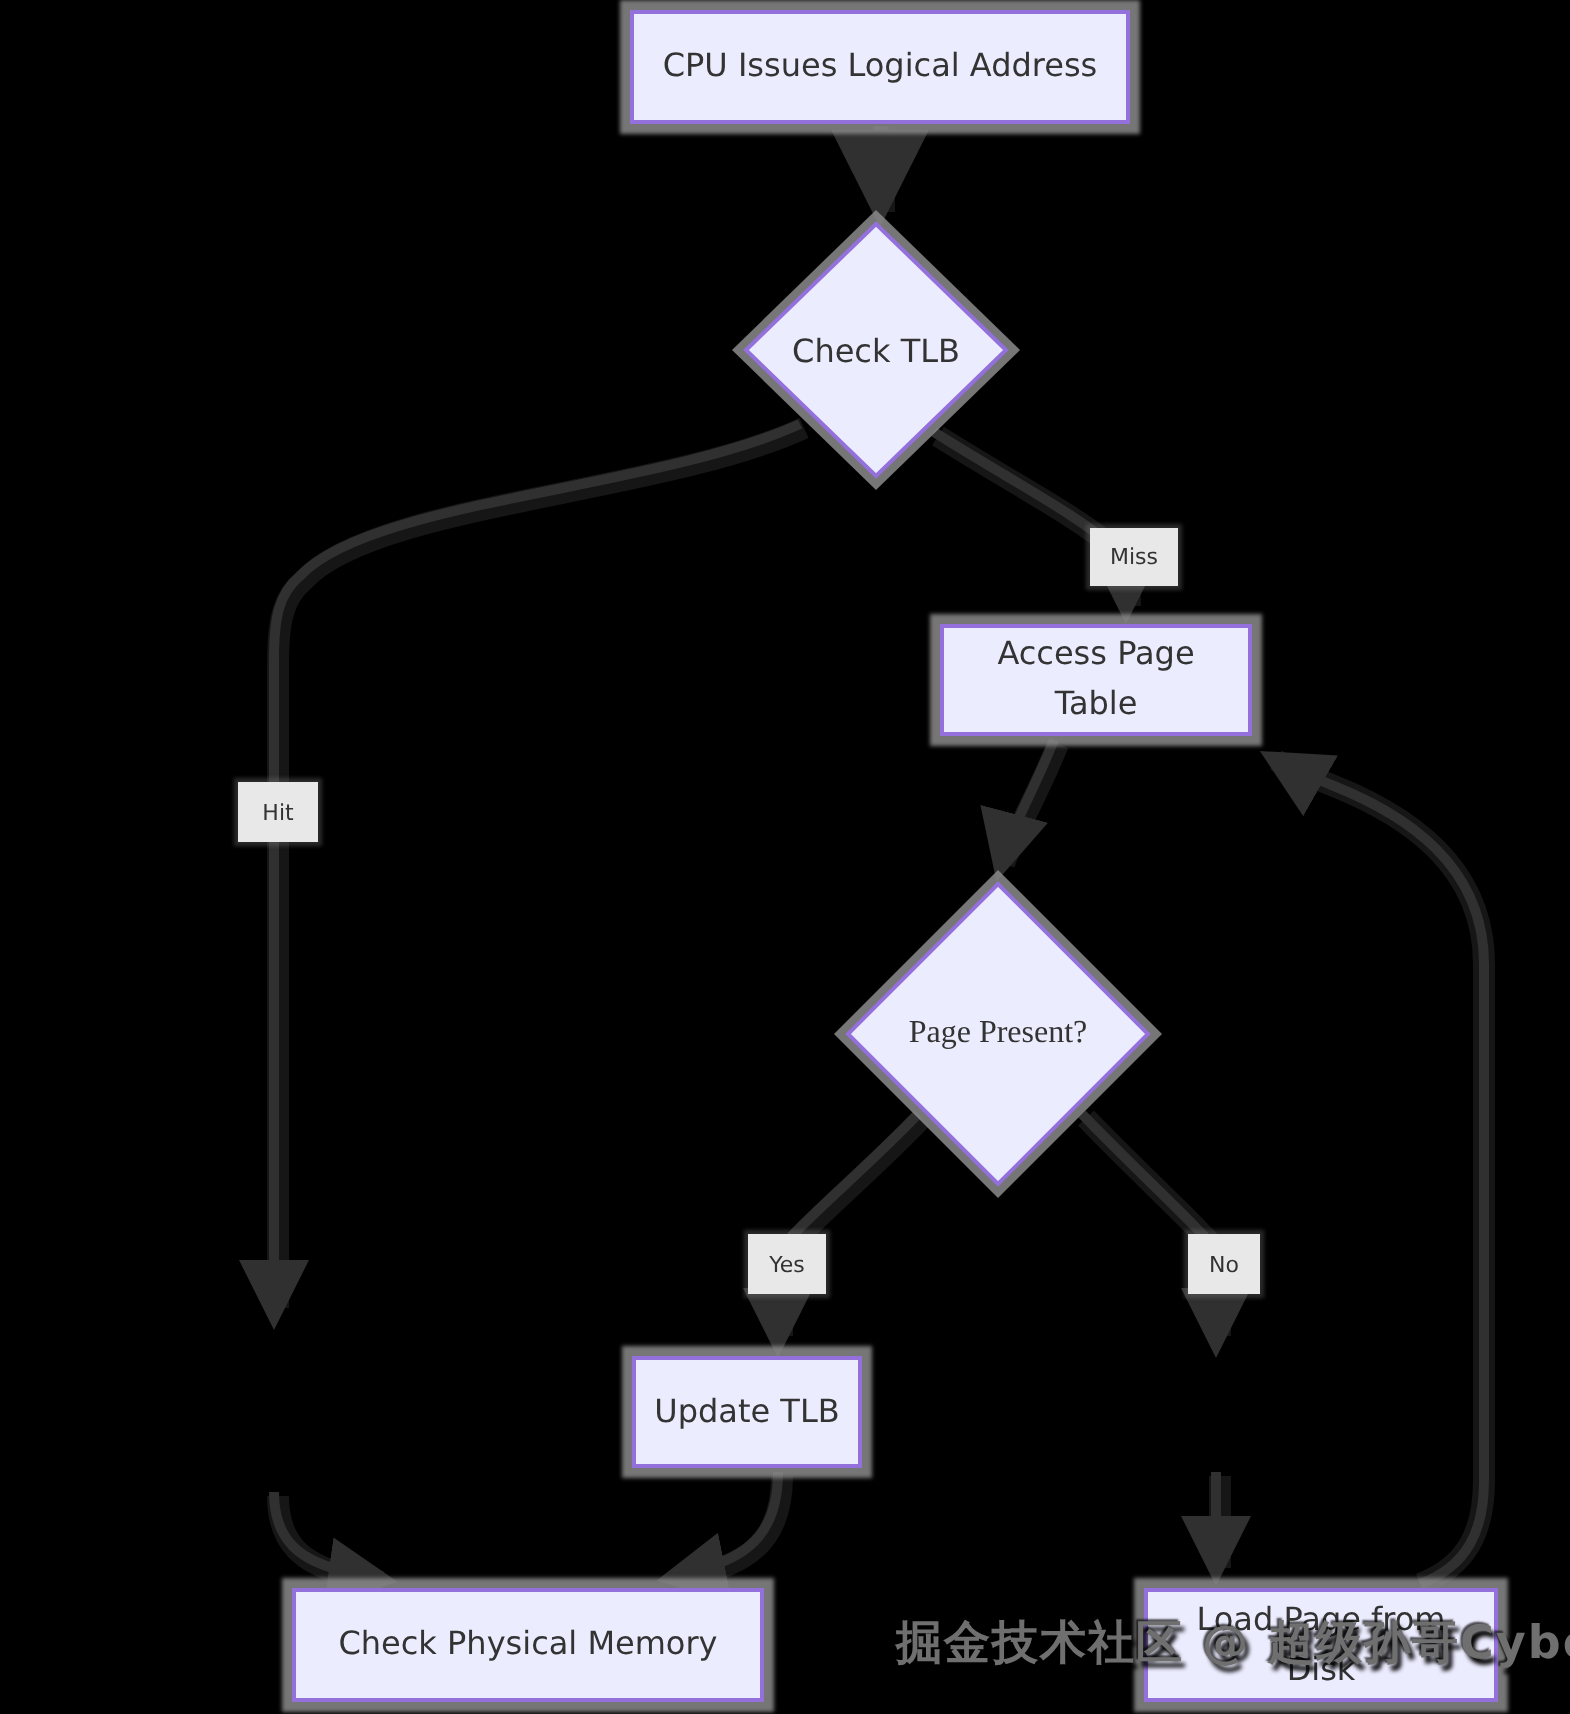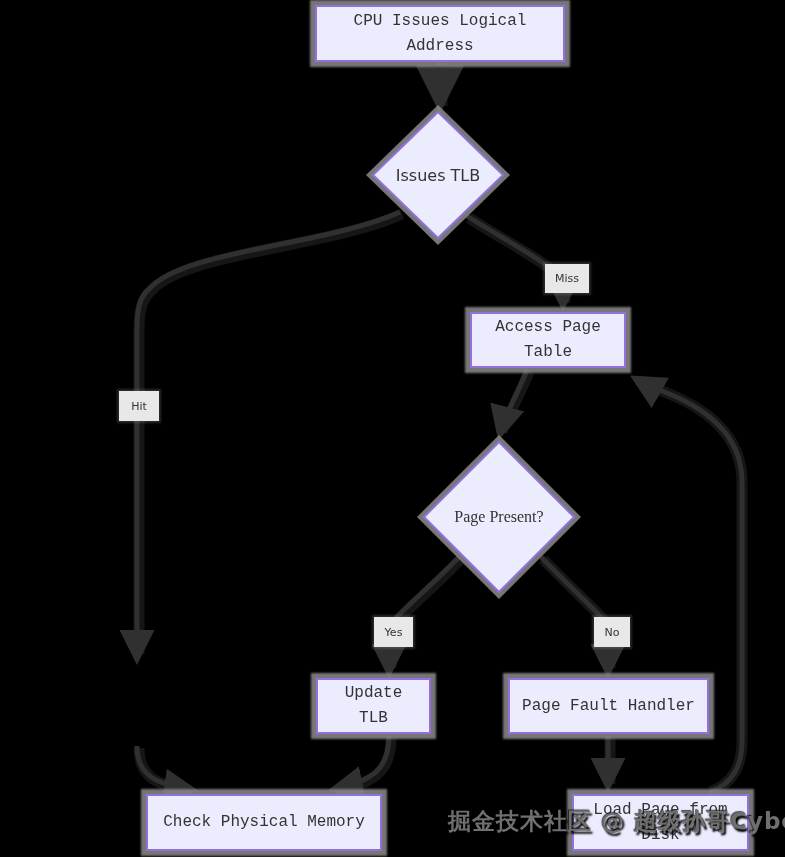--- a/index.html
+++ b/index.html
@@ -6,21 +6,21 @@
   #stage{
     position:relative;width:785px;height:857px;background:#000;overflow:hidden;
     font-family:"DejaVu Sans","Liberation Sans",sans-serif;
   }
   #edges{position:absolute;left:0;top:0;width:785px;height:857px;}
   .node{
     position:absolute;display:flex;align-items:center;justify-content:center;
     background:#ECECFF;border:2px solid #9370DB;box-sizing:border-box;
     color:#333;font-size:16px;text-align:center;line-height:1.55;
     box-shadow:0 0 2px 5px rgba(139,139,139,0.85);
-    padding:0 8px;z-index:3;font-family:Liberation Mono, monospace;
+    padding:0 8px;z-index:3;
   }
   .diamond-text{
     position:absolute;display:flex;align-items:center;justify-content:center;
     color:#333;font-size:16px;text-align:center;z-index:4;background:transparent;
   }
   .edge-label{
     position:absolute;display:flex;align-items:center;justify-content:center;
     background:#e8e8e8;color:#333;font-size:11px;z-index:5;padding:1px 3px;
     box-shadow:0 0 2px 2px rgba(120,120,120,0.35);
   }
@@ -83,27 +83,26 @@
     </g>
   </svg>
 
   <div class="node" style="left:315px;top:5px;width:250px;height:57px;">CPU Issues Logical Address</div>
 
   <div class="node" style="left:470px;top:312px;width:156px;height:56px;">Access Page Table</div>
 
 
   <div class="node" style="left:316px;top:678px;width:115px;height:56px;">Update TLB</div>
 
-  <div class="node" style="left:508px;top:678px;width:201px;height:56px;">Page Fault Handler</div>
 
   <div class="node" style="left:146px;top:794px;width:236px;height:57px;">Check Physical Memory</div>
 
   <div class="node" style="left:572px;top:794px;width:177px;height:57px;">Load Page from Disk</div>
 
-  <div class="diamond-text" style="left:378px;top:160px;width:120px;height:30px;">Issues TLB</div>
+  <div class="diamond-text" style="left:378px;top:160px;width:120px;height:30px;">Check TLB</div>
 
   <div class="diamond-text" style="left:429px;top:502px;width:140px;height:30px;font-family:Liberation Serif, serif;">Page Present?</div>
 
   <div class="edge-label" style="left:119px;top:391px;width:34px;height:28px;">Hit</div>
 
   <div class="edge-label" style="left:545px;top:264px;width:38px;height:27px;">Miss</div>
 
   <div class="edge-label" style="left:374px;top:617px;width:33px;height:28px;">Yes</div>
 
   <div class="edge-label" style="left:594px;top:617px;width:30px;height:28px;">No</div>

